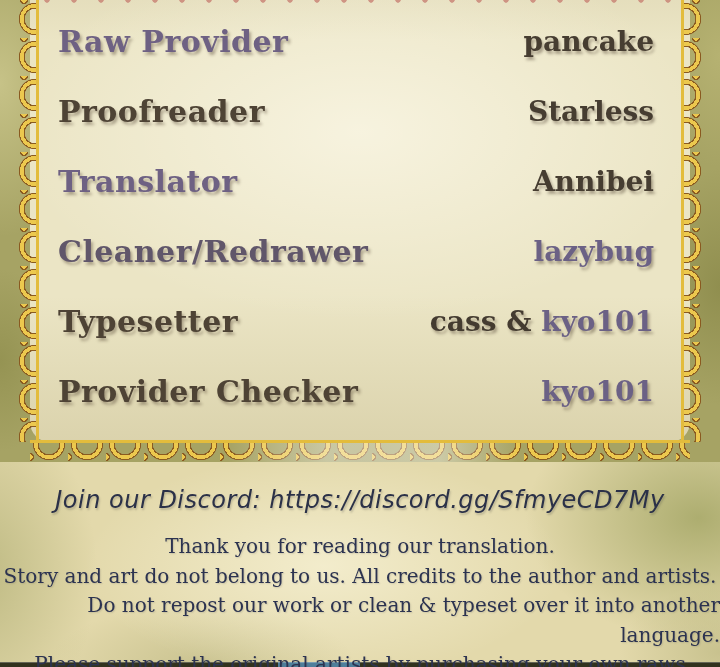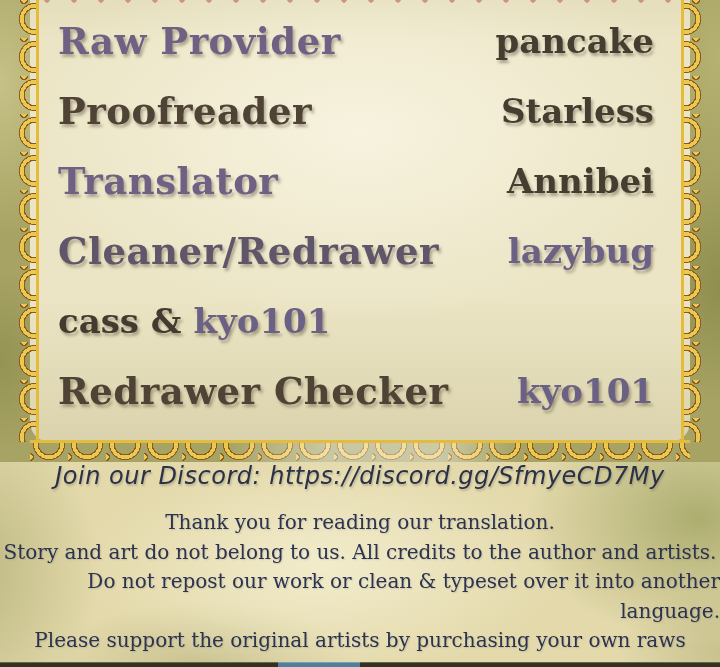--- a/index.html
+++ b/index.html
@@ -60,34 +60,34 @@
   }
 
   
   .rows{
     position:absolute;left:58px;right:66px;top:6px;
   }
   .credit-row{
     height:70px;display:flex;justify-content:space-between;align-items:center;
   }
   .credit-label{
-    font-family:"DejaVu Serif", serif;font-weight:bold;font-size:37px;letter-spacing:0.5px;
+    font-family:"DejaVu Serif", serif;font-weight:bold;font-size:30px;letter-spacing:0.5px;
     text-shadow:2px 3px 3px rgba(70,55,40,0.38);
     white-space:nowrap;
   }
   .credit-name{
-    font-family:"DejaVu Serif", serif;font-weight:bold;font-size:34px;
+    font-family:"DejaVu Serif", serif;font-weight:bold;font-size:28px;
     text-shadow:2px 3px 3px rgba(70,55,40,0.4);
     white-space:nowrap;text-align:right;
   }
 
   
   .bottom-section{
     position:relative;width:720px;height:200px;box-sizing:border-box;
-    text-align:center;
+    padding-top:24px;text-align:center;
     background-color:#e3d9ab;
     background-image:
       radial-gradient(ellipse 240px 170px at 97% 28%, rgba(137,144,72,0.6), transparent 72%),
       radial-gradient(ellipse 170px 240px at -3% 55%, rgba(148,151,86,0.48), transparent 70%),
       radial-gradient(ellipse 320px 150px at 45% 52%, rgba(253,249,226,0.6), transparent 75%),
       radial-gradient(ellipse 220px 90px at 28% 102%, rgba(148,148,88,0.32), transparent 70%),
       radial-gradient(ellipse 140px 90px at 100% 95%, rgba(150,150,88,0.35), transparent 72%);
   }
   .discord-line{
     font-family:"DejaVu Sans", sans-serif;font-style:italic;font-weight:500;
@@ -128,24 +128,25 @@
     </div>
     <div class="credit-row">
       <span class="credit-label" style="color: rgb(110, 97, 131);">Translator</span>
       <span class="credit-name"><span style="color: rgb(70, 61, 49);">Annibei</span><span></span></span>
     </div>
     <div class="credit-row">
       <span class="credit-label" style="color: rgb(96, 86, 106);">Cleaner/Redrawer</span>
       <span class="credit-name"><span style="color: rgb(107, 97, 133);">lazybug</span><span></span></span>
     </div>
     <div class="credit-row">
+      <span class="credit-label" style="color: rgb(78, 67, 53);">Typesetter</span>
       <span class="credit-name"><span style="color: rgb(68, 59, 48);">cass &amp; </span><span style="color: rgb(107, 97, 133);">kyo101</span></span>
     </div>
     <div class="credit-row">
-      <span class="credit-label" style="color: rgb(78, 67, 53);">Redrawer Checker</span>
+      <span class="credit-label" style="color: rgb(78, 67, 53);">Provider Checker</span>
       <span class="credit-name"><span style="color: rgb(107, 97, 133);">kyo101</span><span></span></span>
     </div>
   </div>
 </div>
 
 <div class="bottom-section">
   <div class="discord-line" style="color: rgb(43, 49, 72);">Join our Discord: https://discord.gg/SfmyeCD7My</div>
   <div class="footer-lines">
     <div style="color: rgb(44, 51, 80);">Thank you for reading our translation.</div>
     <div style="color: rgb(44, 51, 80);">Story and art do not belong to us. All credits to the author and artists.</div>

